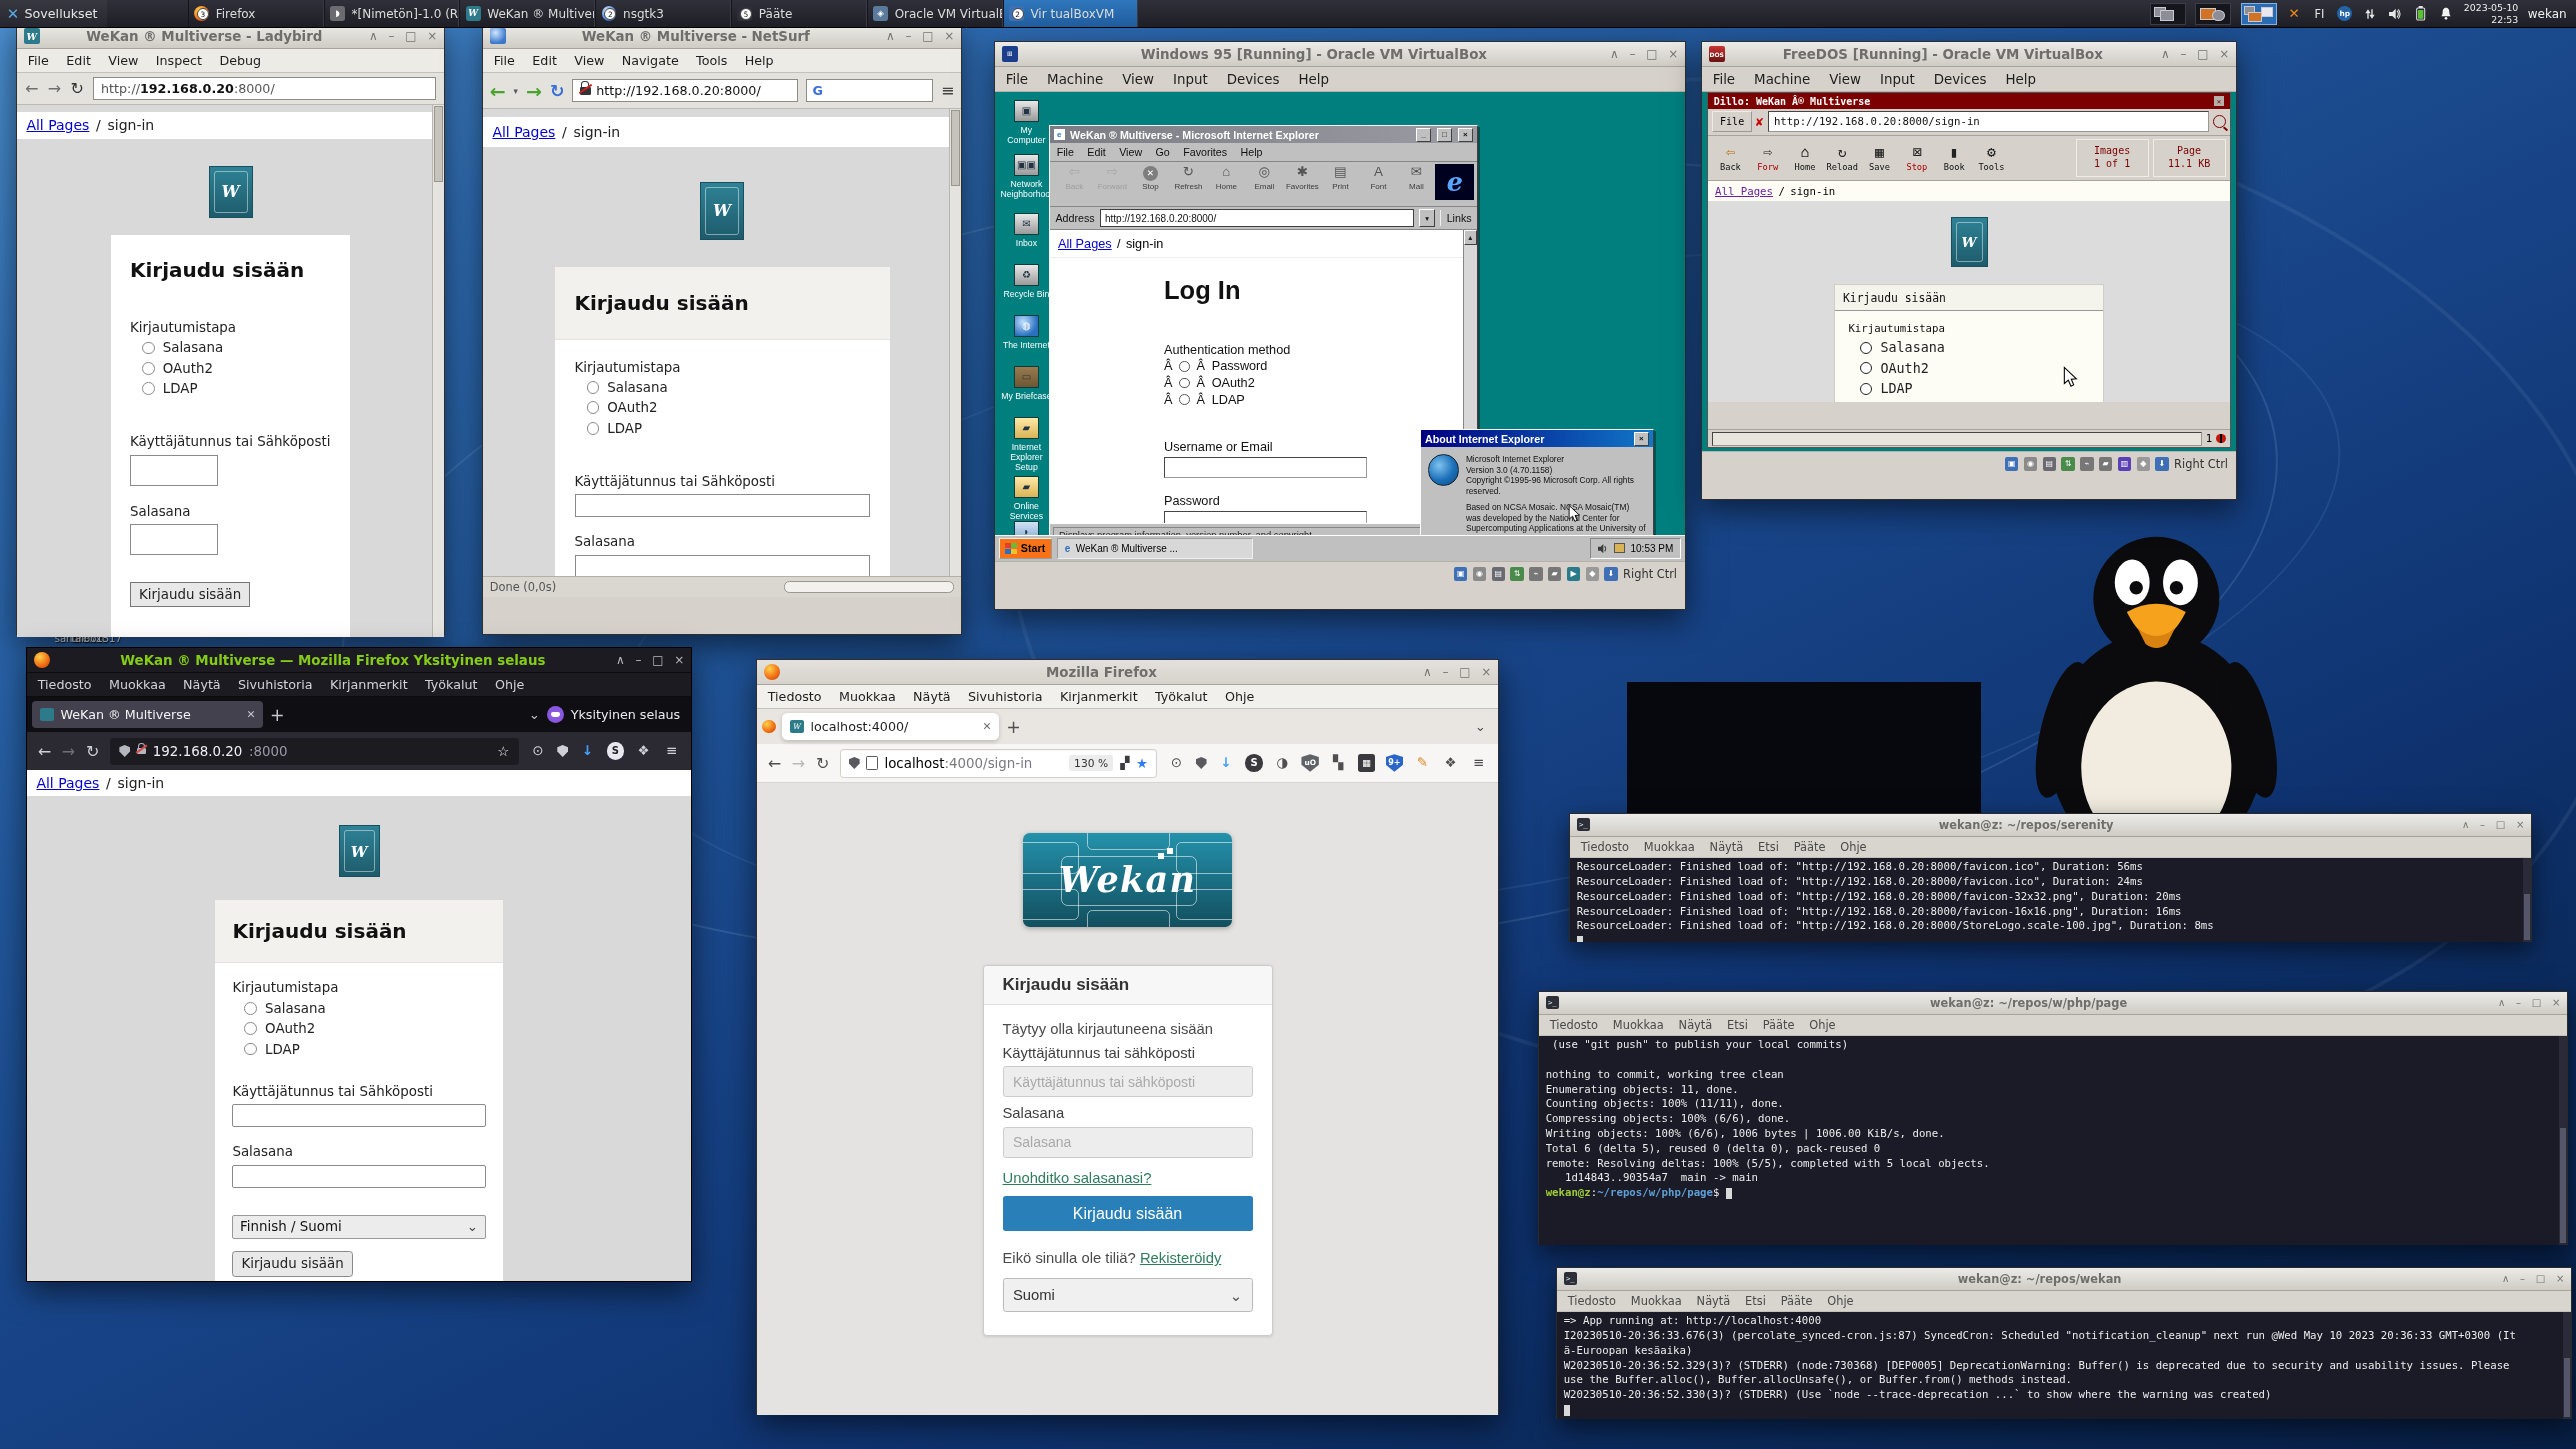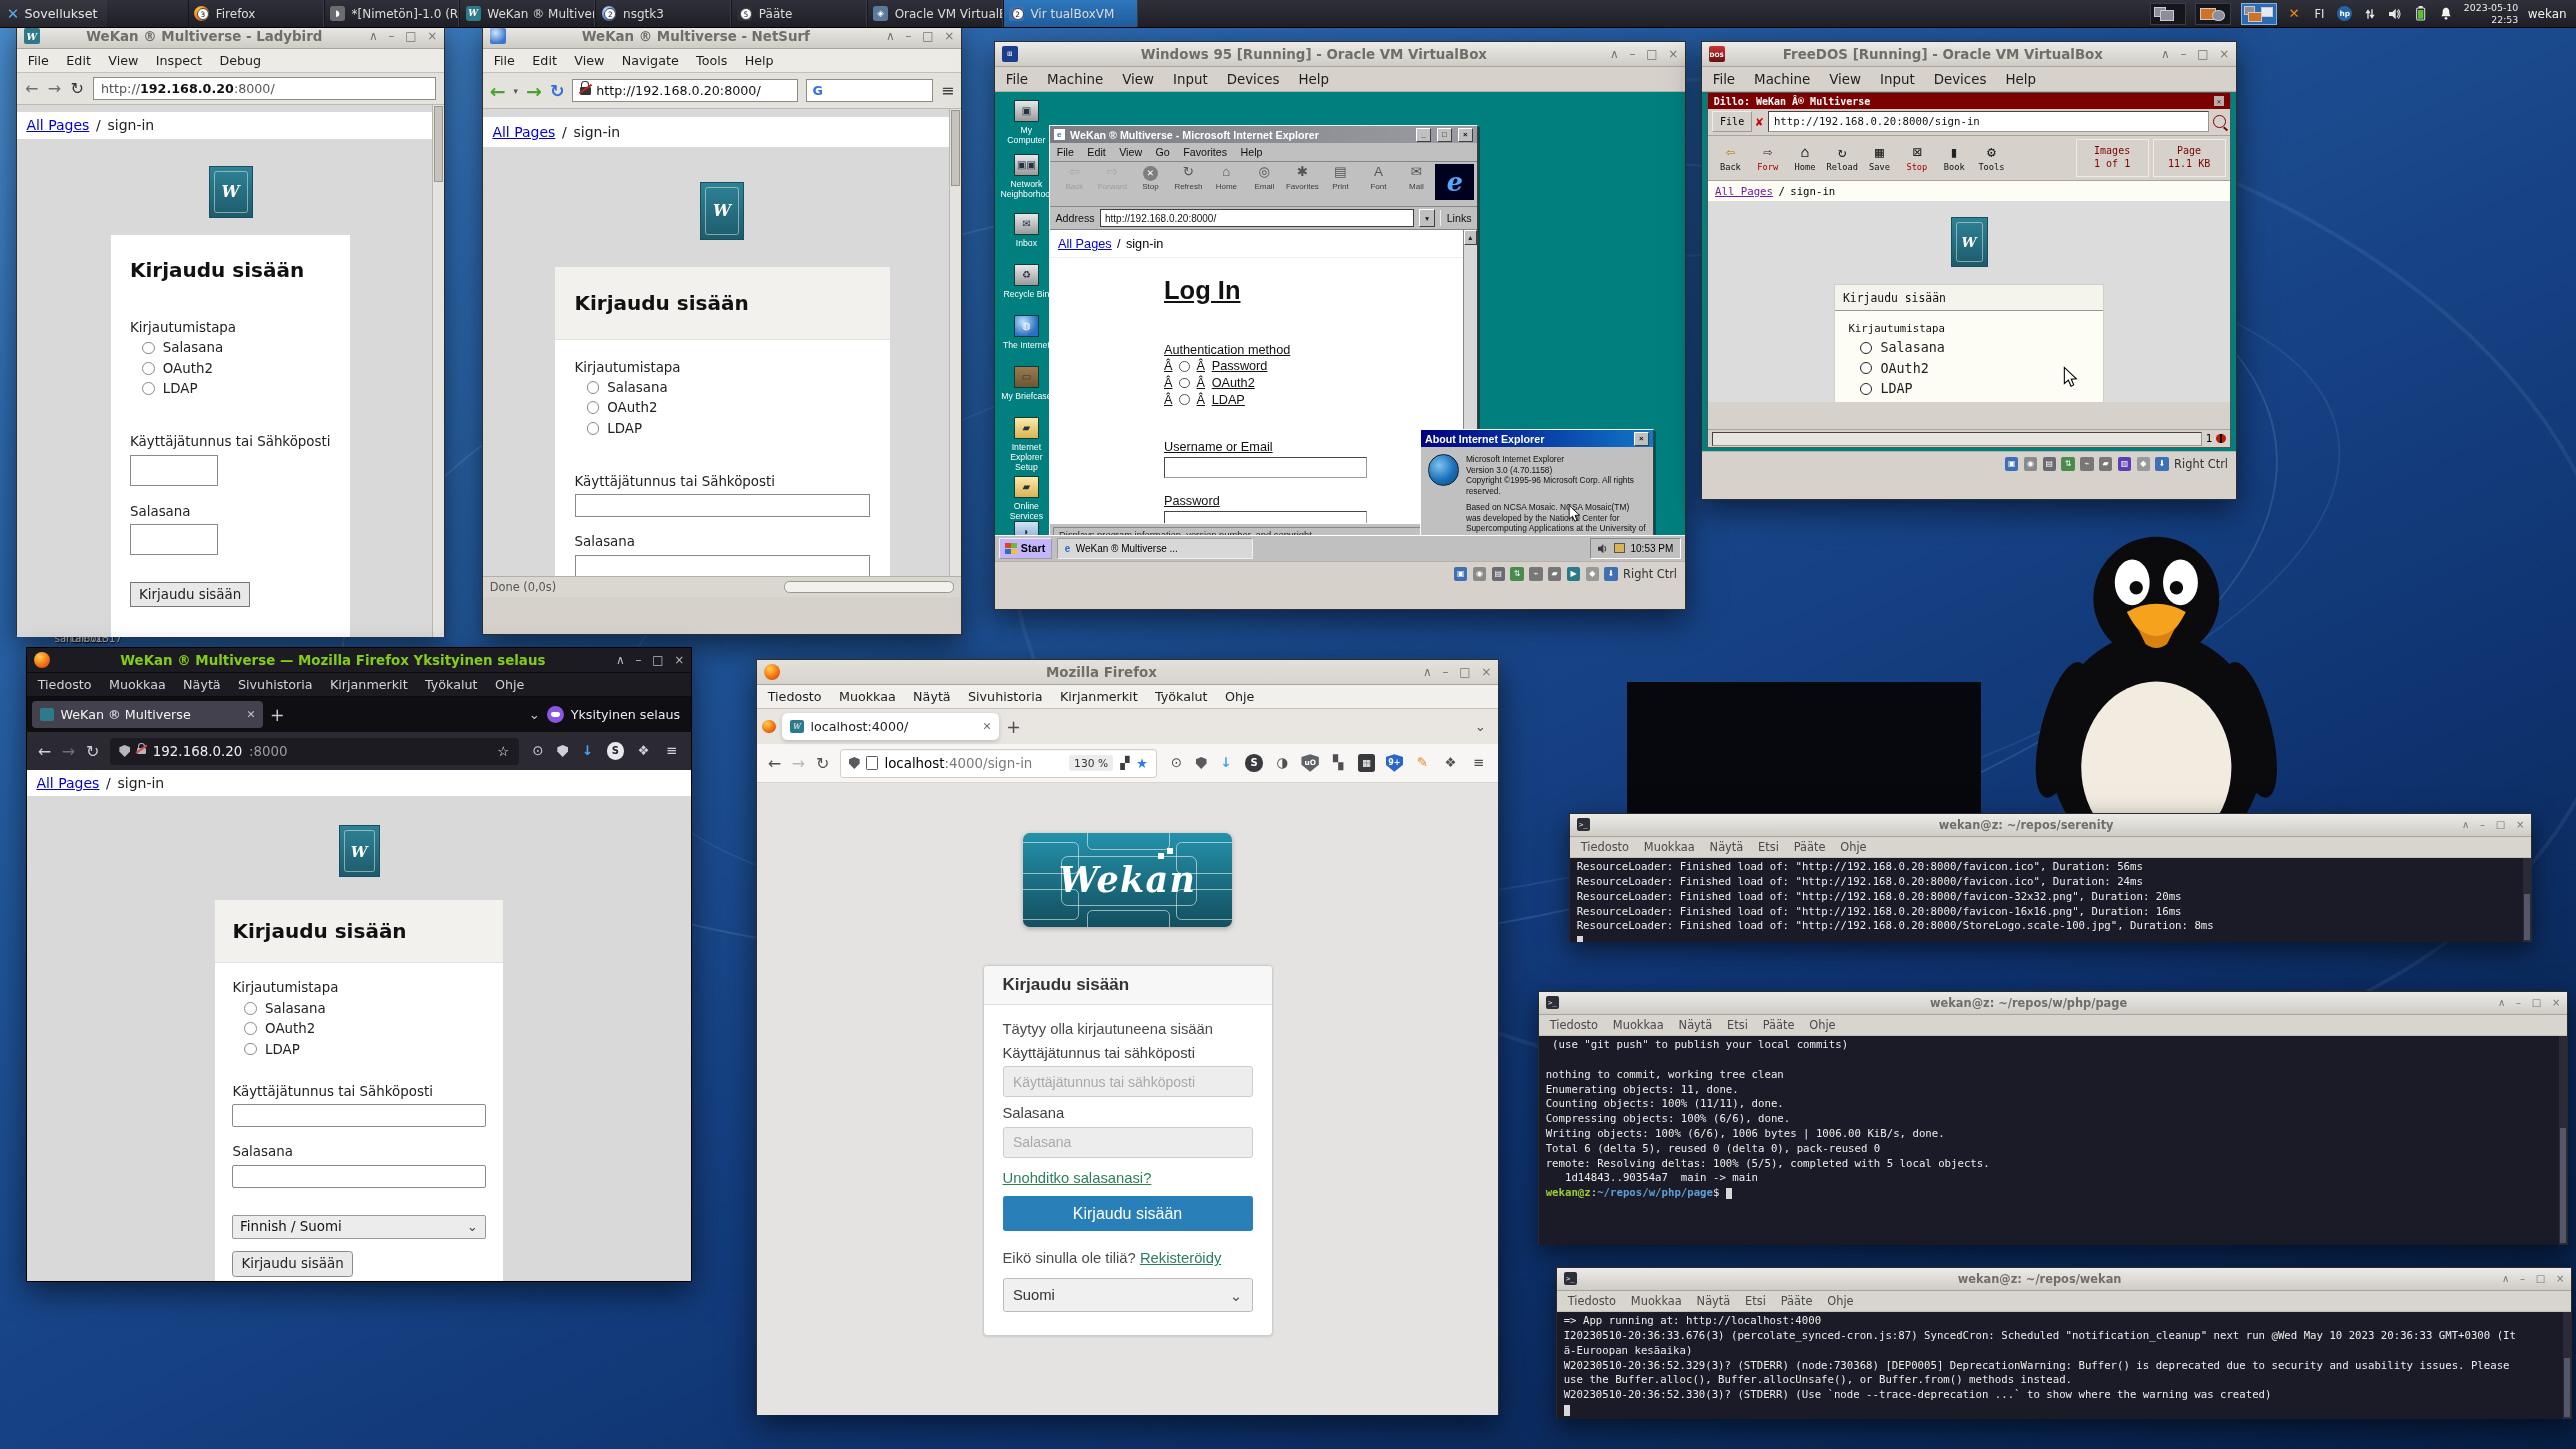--- a/index.html
+++ b/index.html
@@ -117,37 +117,37 @@
   .elogo{margin-left:auto;margin-right:2.7px;width:39px;height:36px;background:#00001f;color:#58a6ff;display:flex;align-items:center;justify-content:center;
     font-family:"DejaVu Serif",serif;font-style:italic;font-weight:bold;font-size:25.5px;}
   .ieaddr{height:21.5px;display:flex;align-items:center;gap:5.4px;padding:0 5.4px;border-bottom:1.3px solid #868686;font-size:10.7px;color:#111;}
   .ieurl{flex:1;height:16px;background:#fff;border:0.7px solid #404040;display:flex;align-items:center;padding:0 4px;font-size:10px;}
   .iedd{width:13.4px;height:16px;background:#c0c0c0;border:0.7px solid #fff;border-right-color:#404040;border-bottom-color:#404040;display:flex;align-items:center;justify-content:center;font-size:7.4px;}
   .iepage{position:relative;height:293px;background:#fff;overflow:hidden;}
   .iescroll{position:absolute;right:0;top:0;bottom:0;width:13.4px;background:#d8d8d8;border-left:0.7px solid #868686;}
   .iescroll .sbtn{height:13.4px;background:#c0c0c0;border:0.7px solid #fff;border-right-color:#404040;border-bottom-color:#404040;display:flex;align-items:center;justify-content:center;font-size:6.7px;color:#222;}
   .iescroll .sbtn.bot{position:absolute;bottom:0;left:0;right:0;}
   .iecrumb{display:flex;gap:5.4px;align-items:center;padding:6.7px 8px;font-size:12.7px;background:#fff;border-bottom:0.7px solid #eee;}
-  .ieform{margin:17.4px 0 0 114px;font-size:12.7px;color:#111;text-decoration:underline;}
+  .ieform{margin:17.4px 0 0 114px;font-size:12.7px;color:#111;}
   .ieform h1{font-size:25.5px;margin:0 0 38px;}
   .ierad{display:flex;align-items:center;gap:6.7px;margin:2.7px 0;}
   .ierad .rad{width:8.7px;height:8.7px;border-color:#555;}
   .ieinp{width:201px;height:19px;background:#fff;border:1.3px inset #9a9a9a;display:block;margin-top:2.7px;}
   .iestatus{height:19px;background:#c0c0c0;border-top:0.7px solid #fff;display:flex;align-items:center;padding:1.3px 2.7px;}
   .iestatusbox{flex:1;height:13.4px;border:0.7px solid #868686;border-bottom-color:#fff;border-right-color:#fff;display:flex;align-items:center;padding:0 5.4px;font-size:9.4px;color:#222;}
   
   #about{position:absolute;left:425px;top:337px;width:232px;height:196px;background:#c0c0c0;border:1.3px solid #fff;border-right-color:#404040;border-bottom-color:#404040;box-shadow:2px 2px 0 rgba(0,0,0,.35);font-family:"Liberation Sans",sans-serif;}
   .abtb{height:17.4px;background:linear-gradient(90deg,#000080,#1178c8);display:flex;align-items:center;padding:0 4px;color:#fff;font-weight:bold;font-size:10.7px;}
   .abbody{display:flex;gap:6.7px;padding:6.7px;}
   .abglobe{width:29.5px;height:29.5px;border-radius:50%;background:radial-gradient(circle at 35% 35%,#7ec3f0,#1b6fb8 55%,#0c4a80);border:0.7px solid #123;flex:0 0 29.5px;}
   .abtext{font-size:8.4px;color:#111;line-height:1.25;}
   .abtext p{margin:0 0 6px;}
   
   .w95task{position:absolute;left:0;right:0;bottom:0;height:25.5px;background:#c0c0c0;border-top:1.3px solid #fff;display:flex;align-items:center;gap:5.4px;padding:0 4px;font-family:"Liberation Sans",sans-serif;}
-  .startbtn{height:19px;display:flex;align-items:center;gap:4px;padding:0 5.4px;background:#c4b5fd;border:1.3px outset #efefef;font-weight:bold;font-size:10.7px;}
+  .startbtn{height:19px;display:flex;align-items:center;gap:4px;padding:0 5.4px;background:#f97316;border:1.3px outset #efefef;font-weight:bold;font-size:10.7px;}
   .flag{display:grid;grid-template-columns:5.4px 5.4px;grid-template-rows:5.4px 5.4px;gap:0.7px;}
   .flag i{display:block;}
   .tskbtn{height:19px;display:flex;align-items:center;gap:5.4px;padding:0 6.7px;width:181px;background:#d8d8d8;border:1.3px inset #efefef;font-size:10px;white-space:nowrap;overflow:hidden;}
   .systray{margin-left:auto;height:19px;display:flex;align-items:center;gap:5.4px;padding:0 6.7px;border:0.7px solid #868686;border-bottom-color:#fff;border-right-color:#fff;font-size:10px;}
 
   
   #w-freedos{left:1701px;top:41px;width:534px;height:457px;}
   #vmdos{height:359px;background:#00807c;}
   #dillo{position:absolute;left:5.4px;right:5.4px;top:0;bottom:2.7px;background:#d6d2cb;border:0.7px solid #555;font-family:"DejaVu Sans Mono",monospace;}
   .dtb{height:16px;background:#7d0000;color:#fff;display:flex;align-items:center;padding:0 5.4px;font-size:10px;font-weight:bold;}

